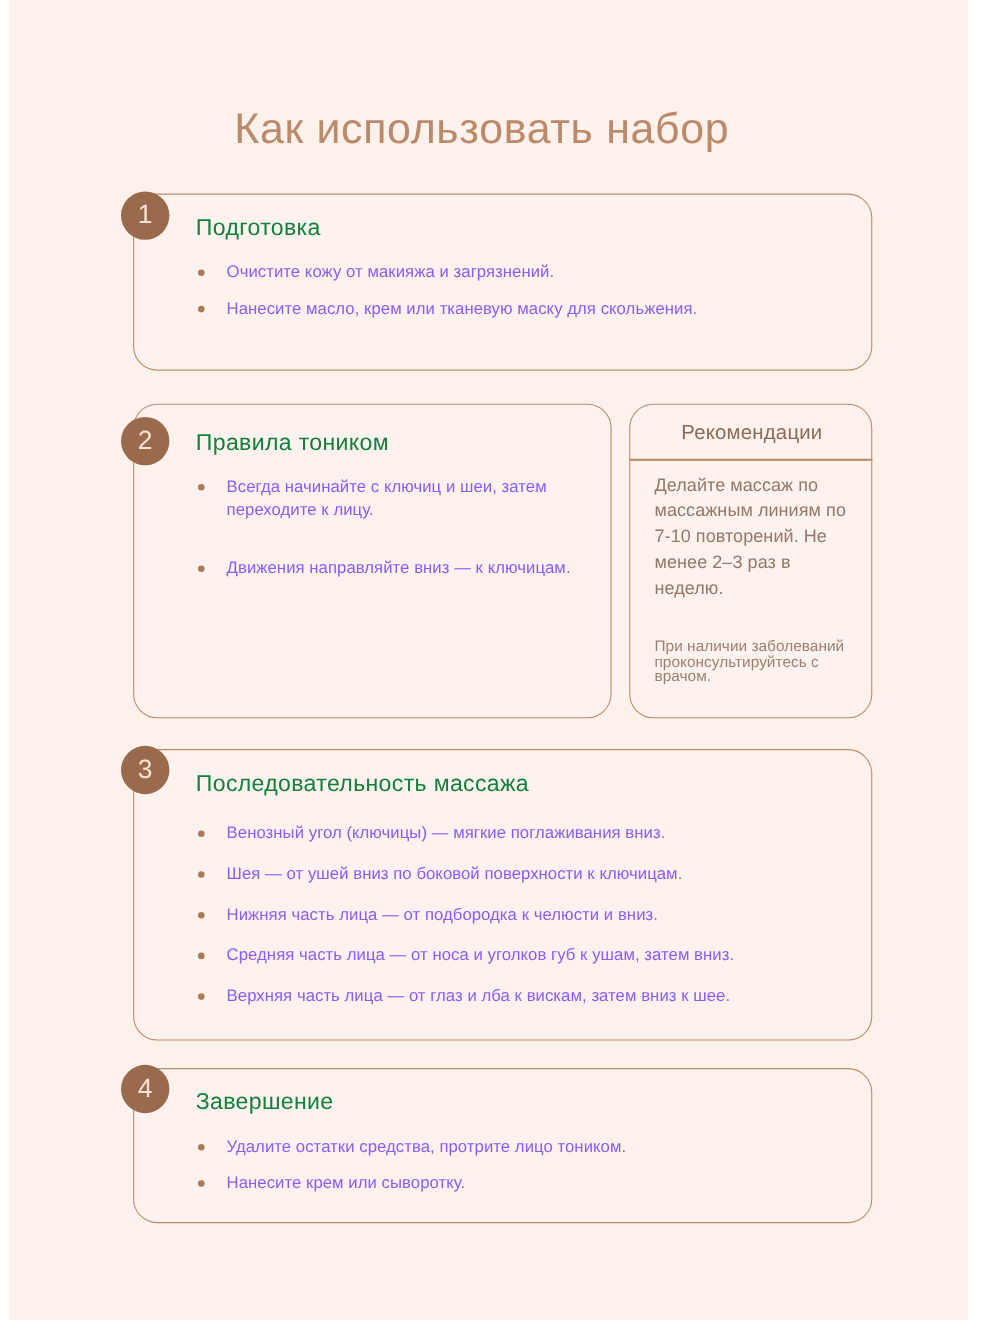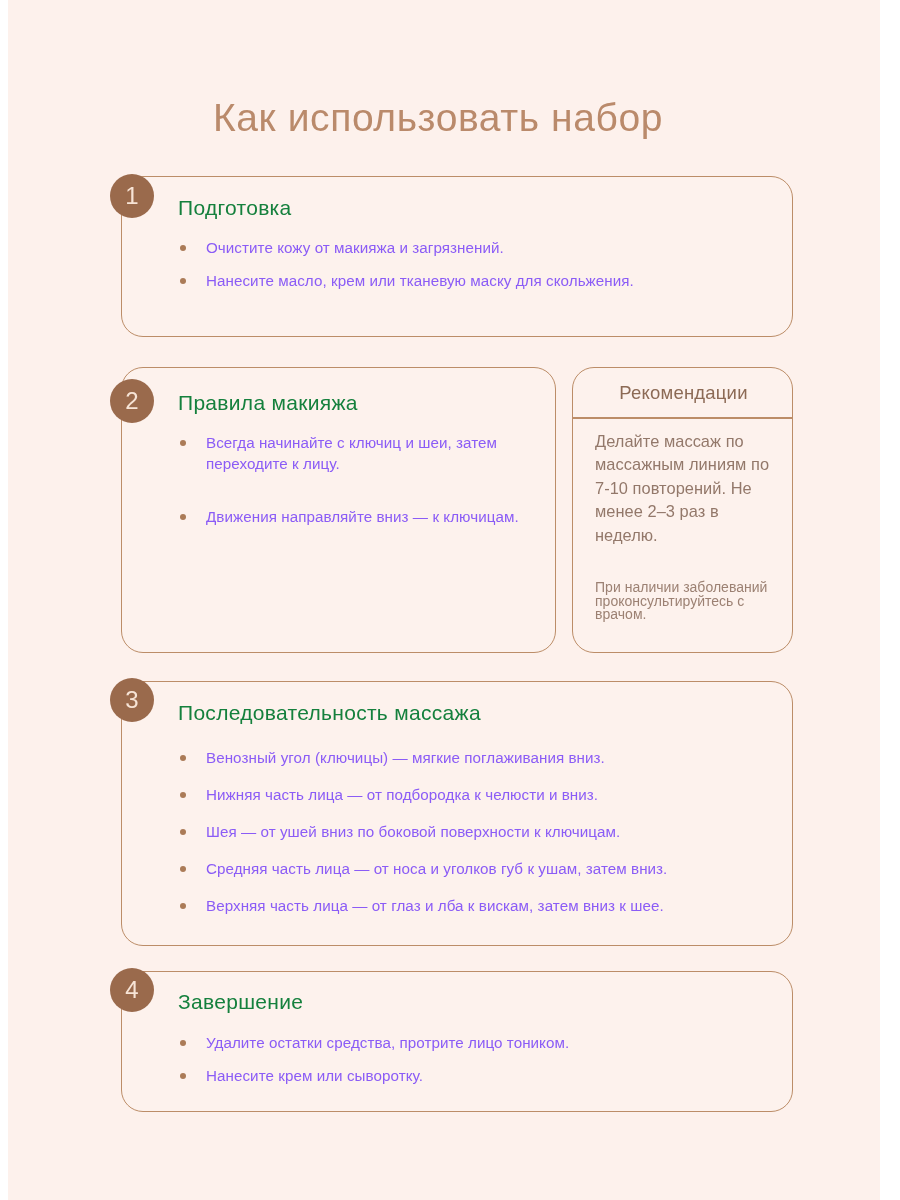--- a/index.html
+++ b/index.html
@@ -174,40 +174,40 @@
   <div class="card" id="card1"></div>
   <div class="badge" id="badge1">1</div>
   <div class="card-title" id="title1">Подготовка</div>
   <ul class="bullets tight" id="list1">
     <li>Очистите кожу от макияжа и загрязнений.</li>
     <li>Нанесите масло, крем или тканевую маску для скольжения.</li>
   </ul>
 
   <div class="card" id="card2"></div>
   <div class="badge" id="badge2">2</div>
-  <div class="card-title" id="title2">Правила макияжа</div>
+  <div class="card-title" id="title2">Правила тоником</div>
   <ul class="bullets loose" id="list2">
     <li>Всегда начинайте с ключиц и шеи, затем переходите к лицу.</li>
     <li>Движения направляйте вниз — к ключицам.</li>
   </ul>
 
   <div class="card" id="cardRec">
     <div id="recTitle">Рекомендации</div>
     <div id="recDivider"></div>
     <div id="recBody">Делайте массаж по массажным линиям по 7-10 повторений. Не менее 2–3 раз в неделю.</div>
     <div id="recNote">При наличии заболеваний проконсультируйтесь с врачом.</div>
   </div>
 
   <div class="card" id="card3"></div>
   <div class="badge" id="badge3">3</div>
   <div class="card-title" id="title3">Последовательность массажа</div>
   <ul class="bullets" id="list3">
     <li>Венозный угол (ключицы) — мягкие поглаживания вниз.</li>
+    <li>Шея — от ушей вниз по боковой поверхности к ключицам.</li>
     <li>Нижняя часть лица — от подбородка к челюсти и вниз.</li>
-    <li>Шея — от ушей вниз по боковой поверхности к ключицам.</li>
     <li>Средняя часть лица — от носа и уголков губ к ушам, затем вниз.</li>
     <li>Верхняя часть лица — от глаз и лба к вискам, затем вниз к шее.</li>
   </ul>
 
   <div class="card" id="card4"></div>
   <div class="badge" id="badge4">4</div>
   <div class="card-title" id="title4">Завершение</div>
   <ul class="bullets tight" id="list4">
     <li>Удалите остатки средства, протрите лицо тоником.</li>
     <li>Нанесите крем или сыворотку.</li>

